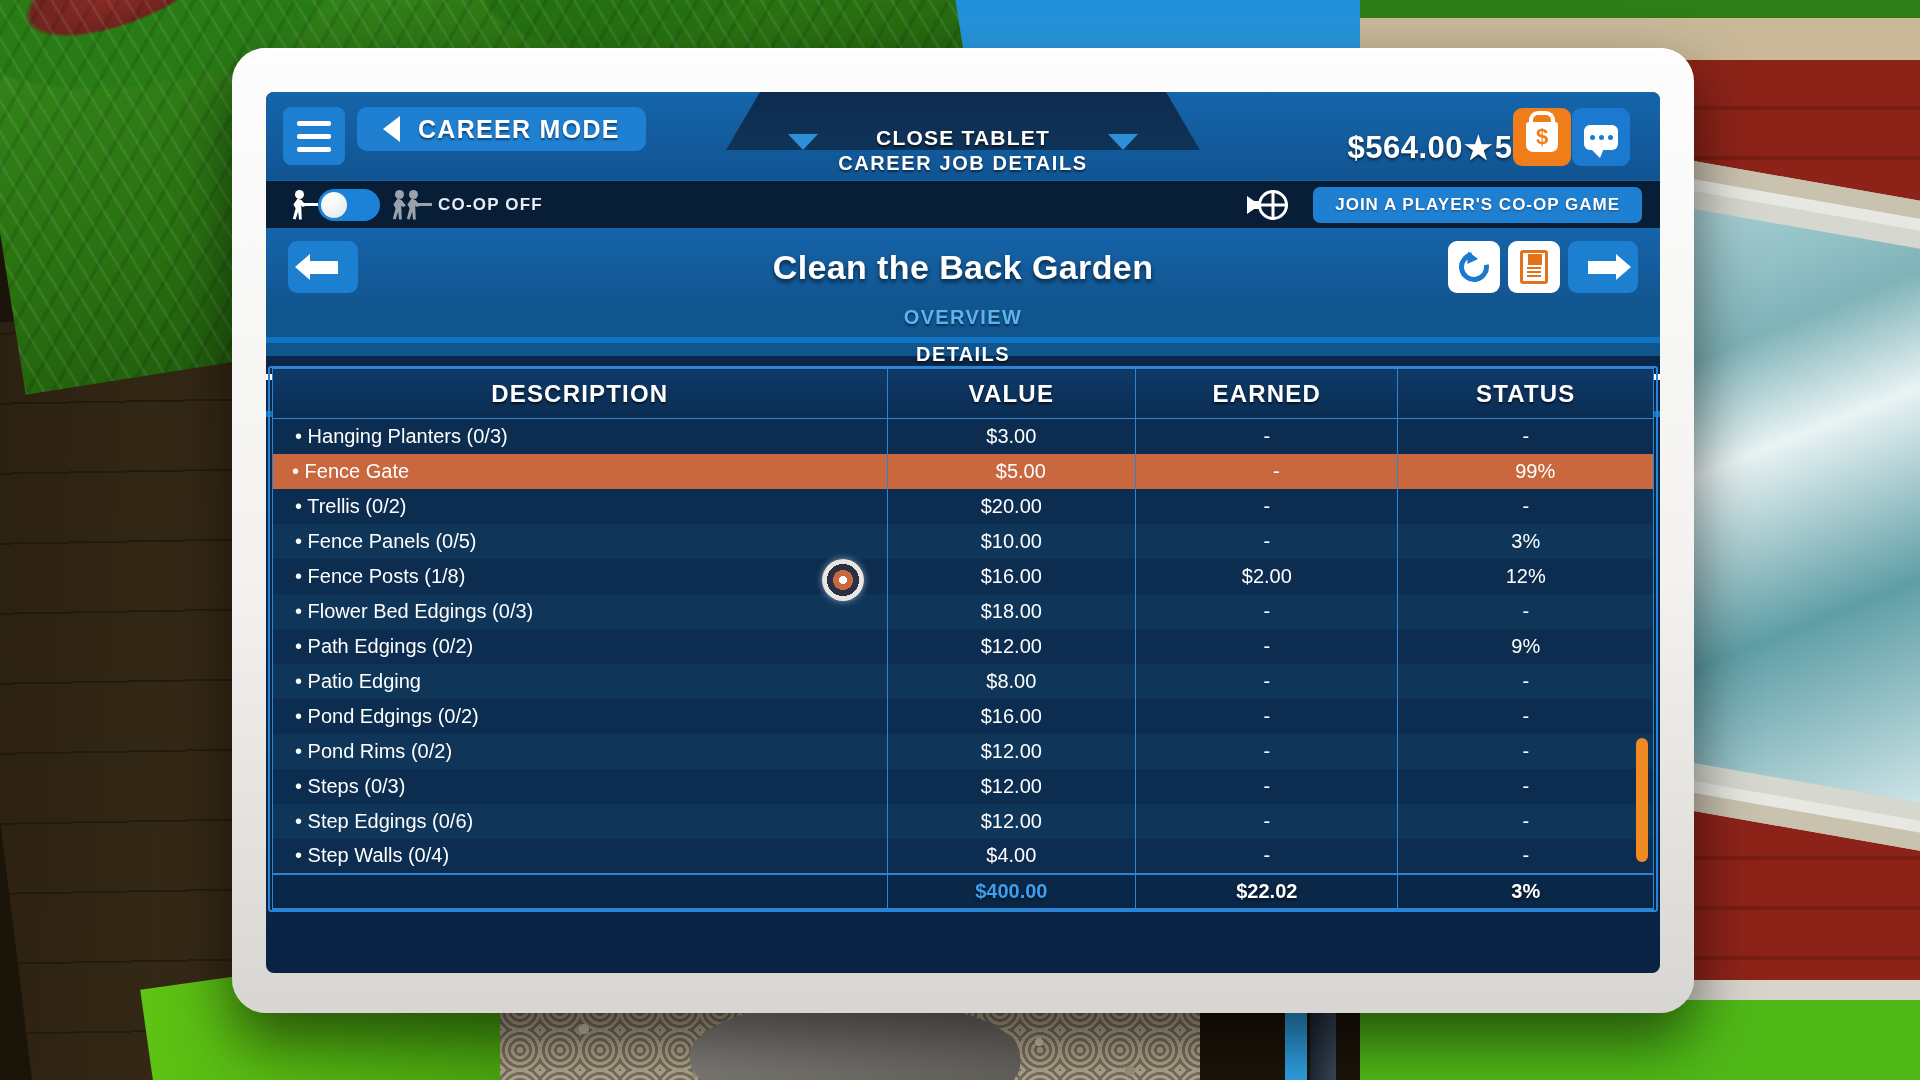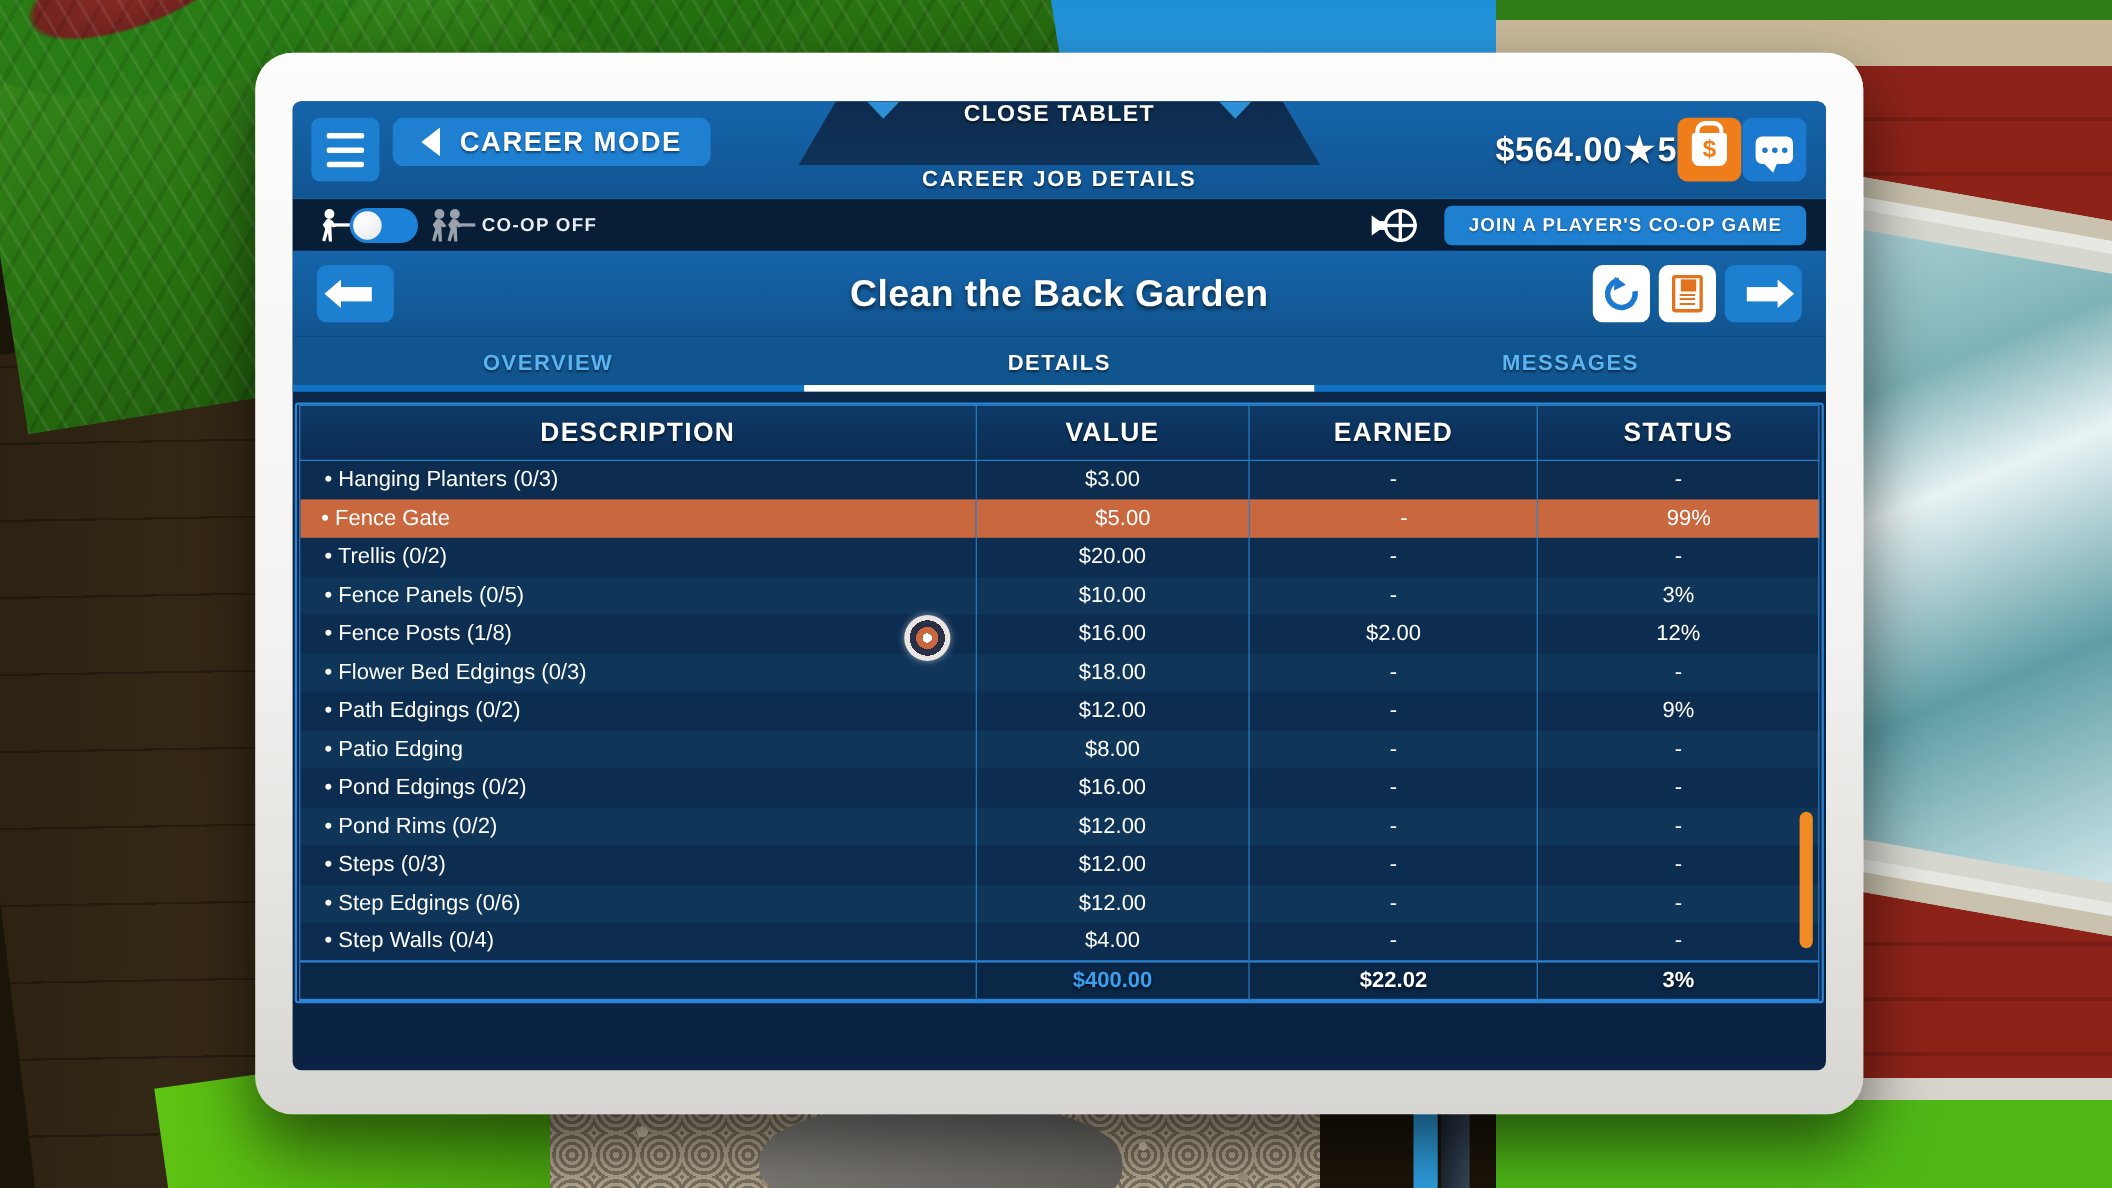--- a/index.html
+++ b/index.html
@@ -120,21 +120,21 @@
   
   .topbar{
     position:relative; height:88px;
     background: linear-gradient(#1565ab, #115492);
   }
   .notch{
     position:absolute; left:50%; transform:translateX(-50%); top:0;
     width:474px; height:58px;
     background: linear-gradient(#0d2b4e,#0f3358);
     clip-path: polygon(34px 0, calc(100% - 34px) 0, 100% 100%, 0 100%);
-    display:flex; align-items:flex-start; justify-content:center; gap:58px;
+    display:flex; align-items:flex-end; justify-content:center; gap:58px;
   }
   .notch-label{
     color:#fff; font-size:21px; font-weight:bold; letter-spacing:1.2px;
     text-shadow: 0 2px 2px rgba(0,0,0,.6);
   }
   .chev{
     width:0;height:0;border-left:15px solid transparent;border-right:15px solid transparent;
     border-top:16px solid #2e8fd6;
   }
   .subtitle{
@@ -153,22 +153,22 @@
     background:#1f7fd1; border-radius:10px;
     display:flex; align-items:center; gap:18px; padding:0 26px;
   }
   .back-tri{
     width:0;height:0;border-top:13px solid transparent;border-bottom:13px solid transparent;
     border-right:17px solid #fff;
   }
   .career-btn .lbl{ color:#fff; font-size:25px; font-weight:bold; letter-spacing:1.3px;
     text-shadow:0 2px 2px rgba(0,0,0,.45);}
   .cash-wrap{
-    position:absolute; right:18px; top:14px; height:60px;
-    display:flex; align-items:center; gap:1px;
+    position:absolute; right:30px; top:14px; height:60px;
+    display:flex; align-items:flex-end; gap:1px;
   }
   .cash{ color:#fff; font-size:31px; font-weight:bold; letter-spacing:.5px;
     text-shadow:0 2px 3px rgba(0,0,0,.55);}
   .stars{ display:flex; align-items:center; gap:2px; color:#fff; font-size:31px; font-weight:bold;
     text-shadow:0 2px 3px rgba(0,0,0,.55);}
   .star-glyph{ font-size:32px; line-height:1; color:#fff; }
   .sq-btn{ width:58px; height:58px; border-radius:9px; display:flex; align-items:center; justify-content:center; }
   .sq-orange{ background:#ef7d1a; }
   .sq-blue{ background:#1b7ad0; }
   .bag{ position:relative; width:32px; height:30px; background:#fff; border-radius:3px 3px 7px 7px; }
@@ -257,21 +257,21 @@
     transform: rotate(35deg); position:relative;}
   .reset-ic::after{content:"";position:absolute;left:-5px;top:-2px;
     width:0;height:0;border-left:6px solid transparent;border-right:6px solid transparent;border-bottom:11px solid #1b7ad0;
     transform: rotate(-60deg);}
   .save-ic{ width:28px;height:34px;background:#fff;border:3px solid #e2721c;border-radius:3px; position:relative;}
   .save-ic::before{content:"";position:absolute;left:5px;top:1px;width:14px;height:11px;background:#e2721c;}
   .save-ic::after{content:"";position:absolute;left:4px;bottom:2px;right:4px;height:12px;
     background: repeating-linear-gradient(#e2721c 0 2px, #fff 2px 4px);}
 
   
-  .tabs{ display:flex; height:50px; background:#11558f; }
+  .tabs{ display:flex; height:50px; background:#11558f;flex-direction:column; }
   .tab{ flex:1; display:flex; flex-direction:column; align-items:center; justify-content:flex-end; position:relative;}
   .tab .t-lbl{ font-size:20px; font-weight:bold; letter-spacing:1.4px; padding-bottom:8px;
     text-shadow:0 2px 2px rgba(0,0,0,.5); }
   .tab.active .t-lbl{ color:#ffffff; }
   .tab:not(.active) .t-lbl{ color:#5ab4f0; }
   .tab .t-bar{ width:100%; height:6px; background:#1173c4; }
   .tab.active .t-bar{ background:#ffffff; }
 
   
   .tablewrap{

